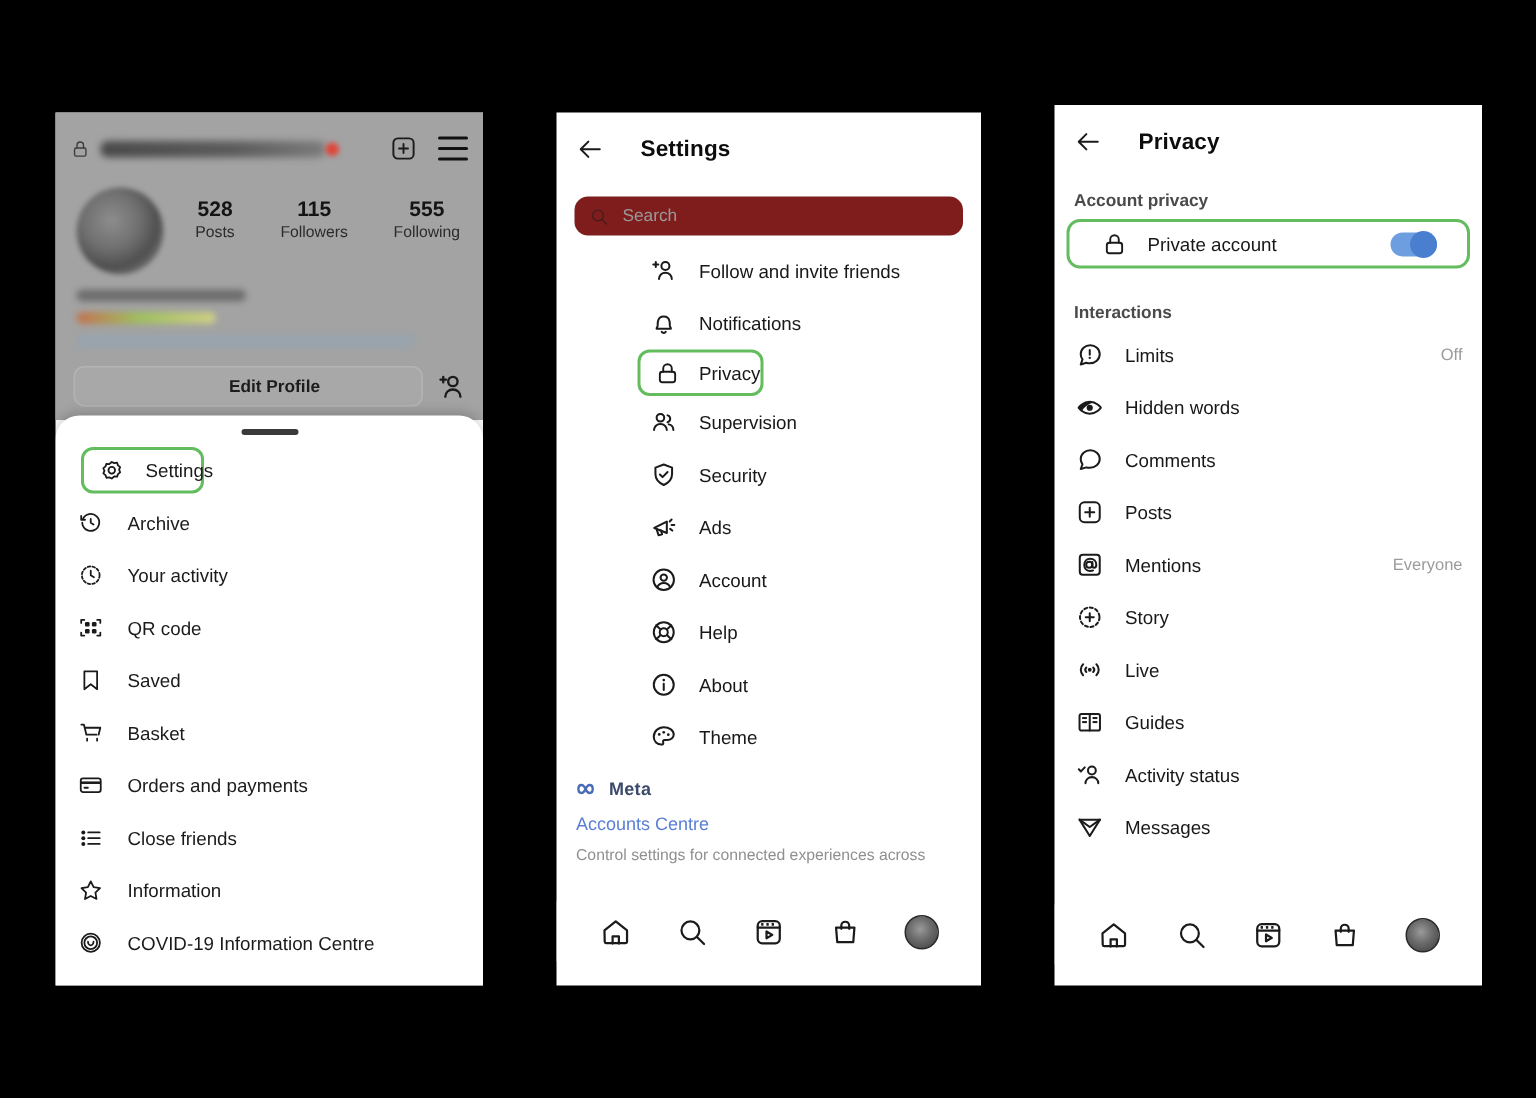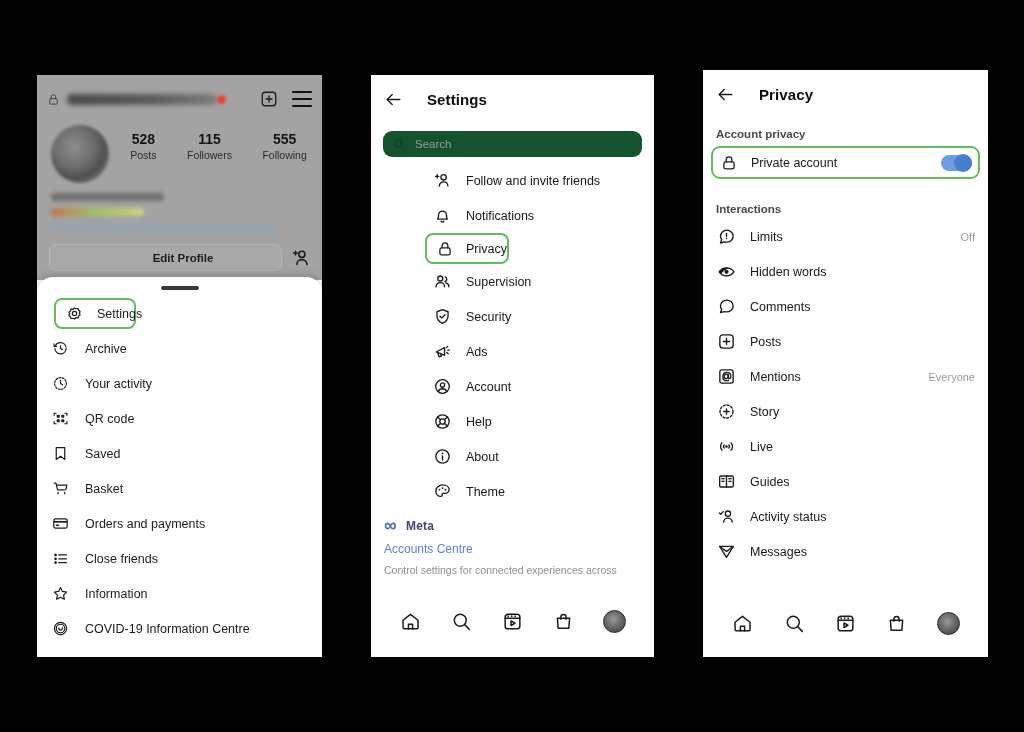--- a/index.html
+++ b/index.html
@@ -62,21 +62,21 @@
       padding-left:7px;height:31px;display:inline-flex;align-items:center;width:82px;box-sizing:border-box;}
   .hl .tx{margin-left:12px;}
 
   
   #panel2{left:371px;top:75px;width:283px;height:582px;}
   #panel3{left:703px;top:70px;width:285px;height:587px;}
   .hdr{display:flex;align-items:center;height:48px;padding-left:13px;}
   .backarrow{width:19px;height:19px;flex:0 0 auto;}
   .hdr .title{margin-left:24px;font-size:15px;font-weight:bold;color:#0d0d0d;letter-spacing:.1px;}
 
-  .searchbar{margin:8px 12px 0 12px;height:26px;background:#14532d;border-radius:9px;display:flex;align-items:center;padding:0 10px;}
+  .searchbar{margin:8px 12px 0 12px;height:26px;background:#7f1d1d;border-radius:9px;display:flex;align-items:center;padding:0 10px;}
   .searchbar .mag{width:13px;height:13px;flex:0 0 auto;opacity:.55;}
   .searchbar .ph{margin-left:9px;font-size:11.5px;color:#9a9a9a;}
 
   .srow{display:flex;align-items:center;height:35px;padding-left:13px;padding-right:13px;}
   .srow .ic{width:21px;height:21px;flex:0 0 auto;display:flex;align-items:center;justify-content:center;}
   .srow .tx{margin-left:13px;font-size:12.5px;color:#181818;flex:1 1 auto;}
   .srow .val{font-size:11px;color:#9b9b9b;}
   .srow.hlrow{border:2px solid #63bd5e;border-radius:8px;margin-left:6px;margin-right:auto;height:31px;
      width:84px;box-sizing:border-box;padding-left:7px;}
   .srow.hlrow .tx{margin-left:11px;}
@@ -90,21 +90,21 @@
   .tabbar{position:absolute;left:0;right:0;bottom:16px;height:40px;background:#fff;
      display:flex;align-items:center;justify-content:space-around;padding:0 14px;box-sizing:border-box;}
   .tabbar .t{width:23px;height:23px;display:flex;align-items:center;justify-content:center;}
   .tab-avatar{width:21px;height:21px;border-radius:50%;
      background:radial-gradient(circle at 45% 40%, #9a9a9a 0%, #6a6a6a 45%, #3c3c3c 100%);
      border:1.4px solid #2a2a2a;filter:blur(.35px);}
 
   
   .sec-label{font-size:11.5px;font-weight:bold;color:#4a4a4a;padding:10px 13px 4px 13px;}
   .toggle-row{border:2px solid #63bd5e;border-radius:9px;margin:2px 8px 0 8px;height:33px;
-     display:flex;align-items:center;padding:0 6px;box-sizing:border-box;}
+     display:flex;align-items:center;padding:0 20px;box-sizing:border-box;}
   .toggle-row .ic{width:20px;height:20px;flex:0 0 auto;display:flex;align-items:center;justify-content:center;}
   .toggle-row .tx{margin-left:12px;font-size:12.5px;color:#181818;flex:1 1 auto;}
   .switch{width:31px;height:16px;border-radius:9px;background:#6d9fe0;position:relative;flex:0 0 auto;}
   .switch .knob{position:absolute;right:0px;top:-1px;width:18px;height:18px;border-radius:50%;background:#4a7fd0;}
 
   svg{display:block;}
   .ico{stroke:#1b1b1b;stroke-width:1.7;fill:none;stroke-linecap:round;stroke-linejoin:round;}
   .ico-f{fill:#1b1b1b;stroke:none;}
 </style>
 </head>

